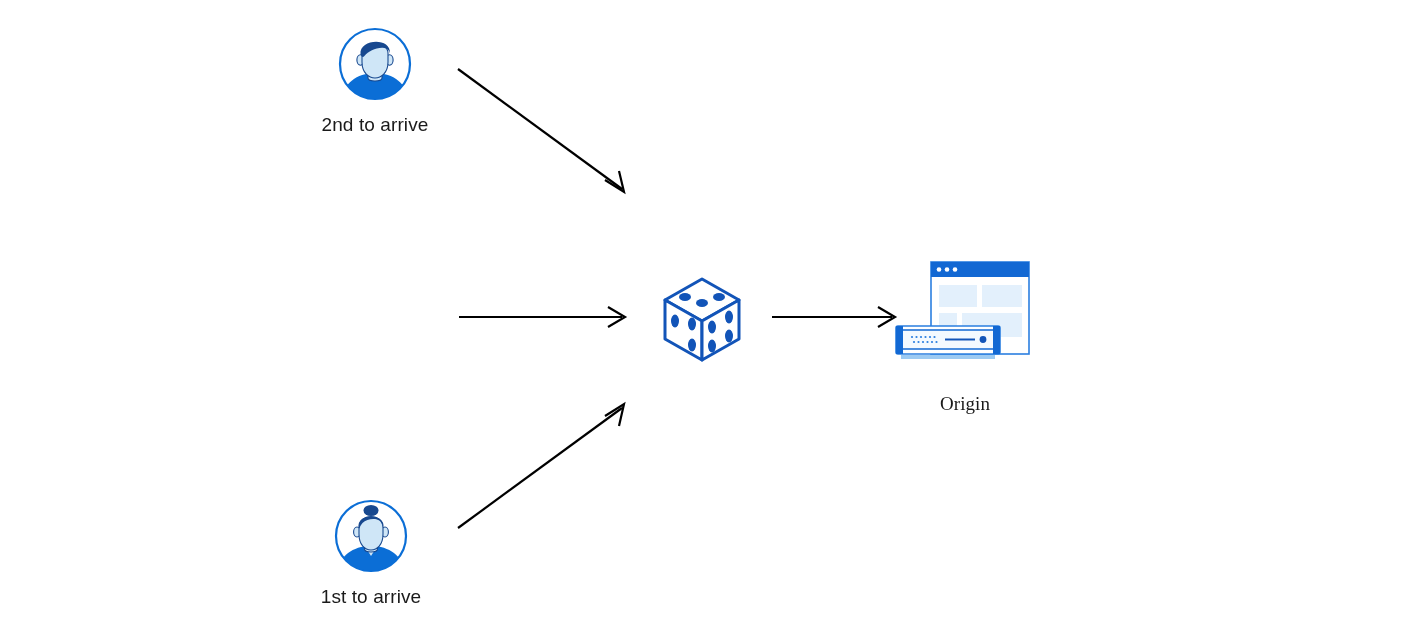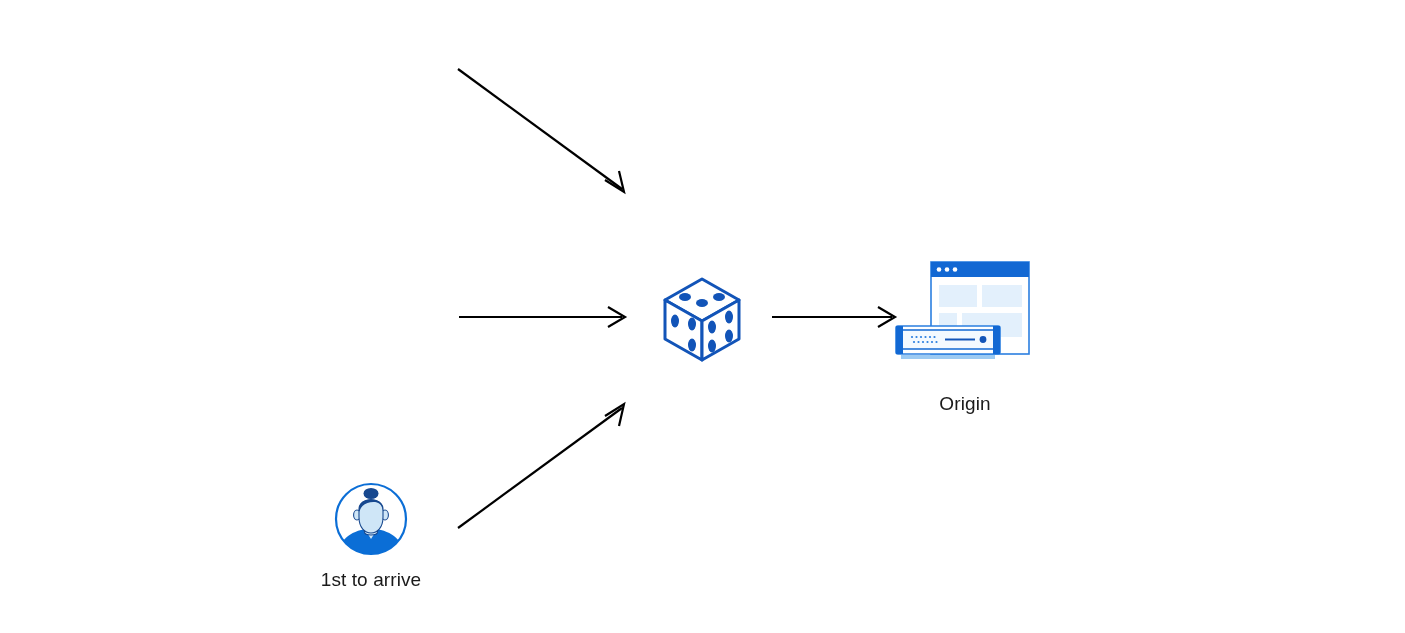--- a/index.html
+++ b/index.html
@@ -34,21 +34,21 @@
     text-align: center;
     font-size: 19px;
     line-height: 24px;
     color: #1a1a1a;
     letter-spacing: 0.1px;
     white-space: nowrap;
   }
   .avatar-node .node-label { margin-top: 11px; }
 
   .dice-node { width: 110px; }
-  .origin-node { width: 180px; }
+  .origin-node { width: 180px; font-family: Liberation Serif, serif; }
   .origin-node .node-label { margin-top: 12px; }
 
   .arrow-layer {
     position: absolute;
     left: 0; top: 0;
     width: 1405px;
     height: 633px;
     pointer-events: none;
   }
   .arrow-line {
@@ -85,23 +85,47 @@
       <line class="arrow-line" x1="458" y1="528" x2="622" y2="408"></line>
       <path class="arrow-head" d="M 605 416 L 624 404 L 619 426"></path>
     </g>
 
     <g>
       <line class="arrow-line" x1="772" y1="317" x2="892" y2="317"></line>
       <path class="arrow-head" d="M 878 307 L 895 317 L 878 327"></path>
     </g>
   </svg>
 
-
-
-  <div class="node avatar-node" style="left:291px; top:481px;">
+  <div class="node avatar-node" style="left:295px; top:26px;">
+    <svg class="avatar-wrap" viewBox="0 0 76 76">
+      <defs>
+        <clipPath id="clipA">
+            <circle cx="38" cy="38" r="35"></circle>
+          </clipPath>
+      </defs>
+      <circle cx="38" cy="38" r="35" fill="#ffffff" stroke="#0b6ed6" stroke-width="2.2"></circle>
+      <g clip-path="url(#clipA)">
+
+        <path d="M 38 47 C 16 47 4 62 2 80 L 74 80 C 72 62 60 47 38 47 Z" fill="#0b6ed6"></path>
+
+        <path d="M 31 36 L 45 36 L 45 52 C 45 56 31 56 31 52 Z" fill="#cfe6f7" stroke="#17488f" stroke-width="1.1"></path>
+
+        <ellipse cx="23.5" cy="34" rx="3.6" ry="5.2" fill="#cfe6f7" stroke="#17488f" stroke-width="1.1"></ellipse>
+        <ellipse cx="52.5" cy="34" rx="3.6" ry="5.2" fill="#cfe6f7" stroke="#17488f" stroke-width="1.1"></ellipse>
+
+        <path d="M 25 27 C 25 15 51 15 51 27 L 51 36 C 51 47 44 52 38 52 C 32 52 25 47 25 36 Z" fill="#cfe6f7" stroke="#17488f" stroke-width="1.1"></path>
+
+        <path d="M 23.5 28 C 22 13 54 10.5 53 27.5 C 52.4 24.5 50 21.5 45 21.8 C 38 22.2 31 25.6 27.6 29.8 C 26.2 31.5 25.2 31.2 24.6 30.2 Z" fill="#17488f"></path>
+      </g>
+    </svg>
+    <span class="node-label">2nd to arrive</span>
+  </div>
+
+
+  <div class="node avatar-node" style="left:291px; top:498px;">
     <svg class="avatar-wrap" viewBox="0 0 76 76">
       <defs>
         <clipPath id="clipC">
             <circle cx="38" cy="38" r="35"></circle>
           </clipPath>
       </defs>
       <circle cx="38" cy="38" r="35" fill="#ffffff" stroke="#0b6ed6" stroke-width="2.2"></circle>
       <g clip-path="url(#clipC)">
 
         <path d="M 38 48 C 16 48 4 62 2 80 L 74 80 C 72 62 60 48 38 48 Z" fill="#0b6ed6"></path>

